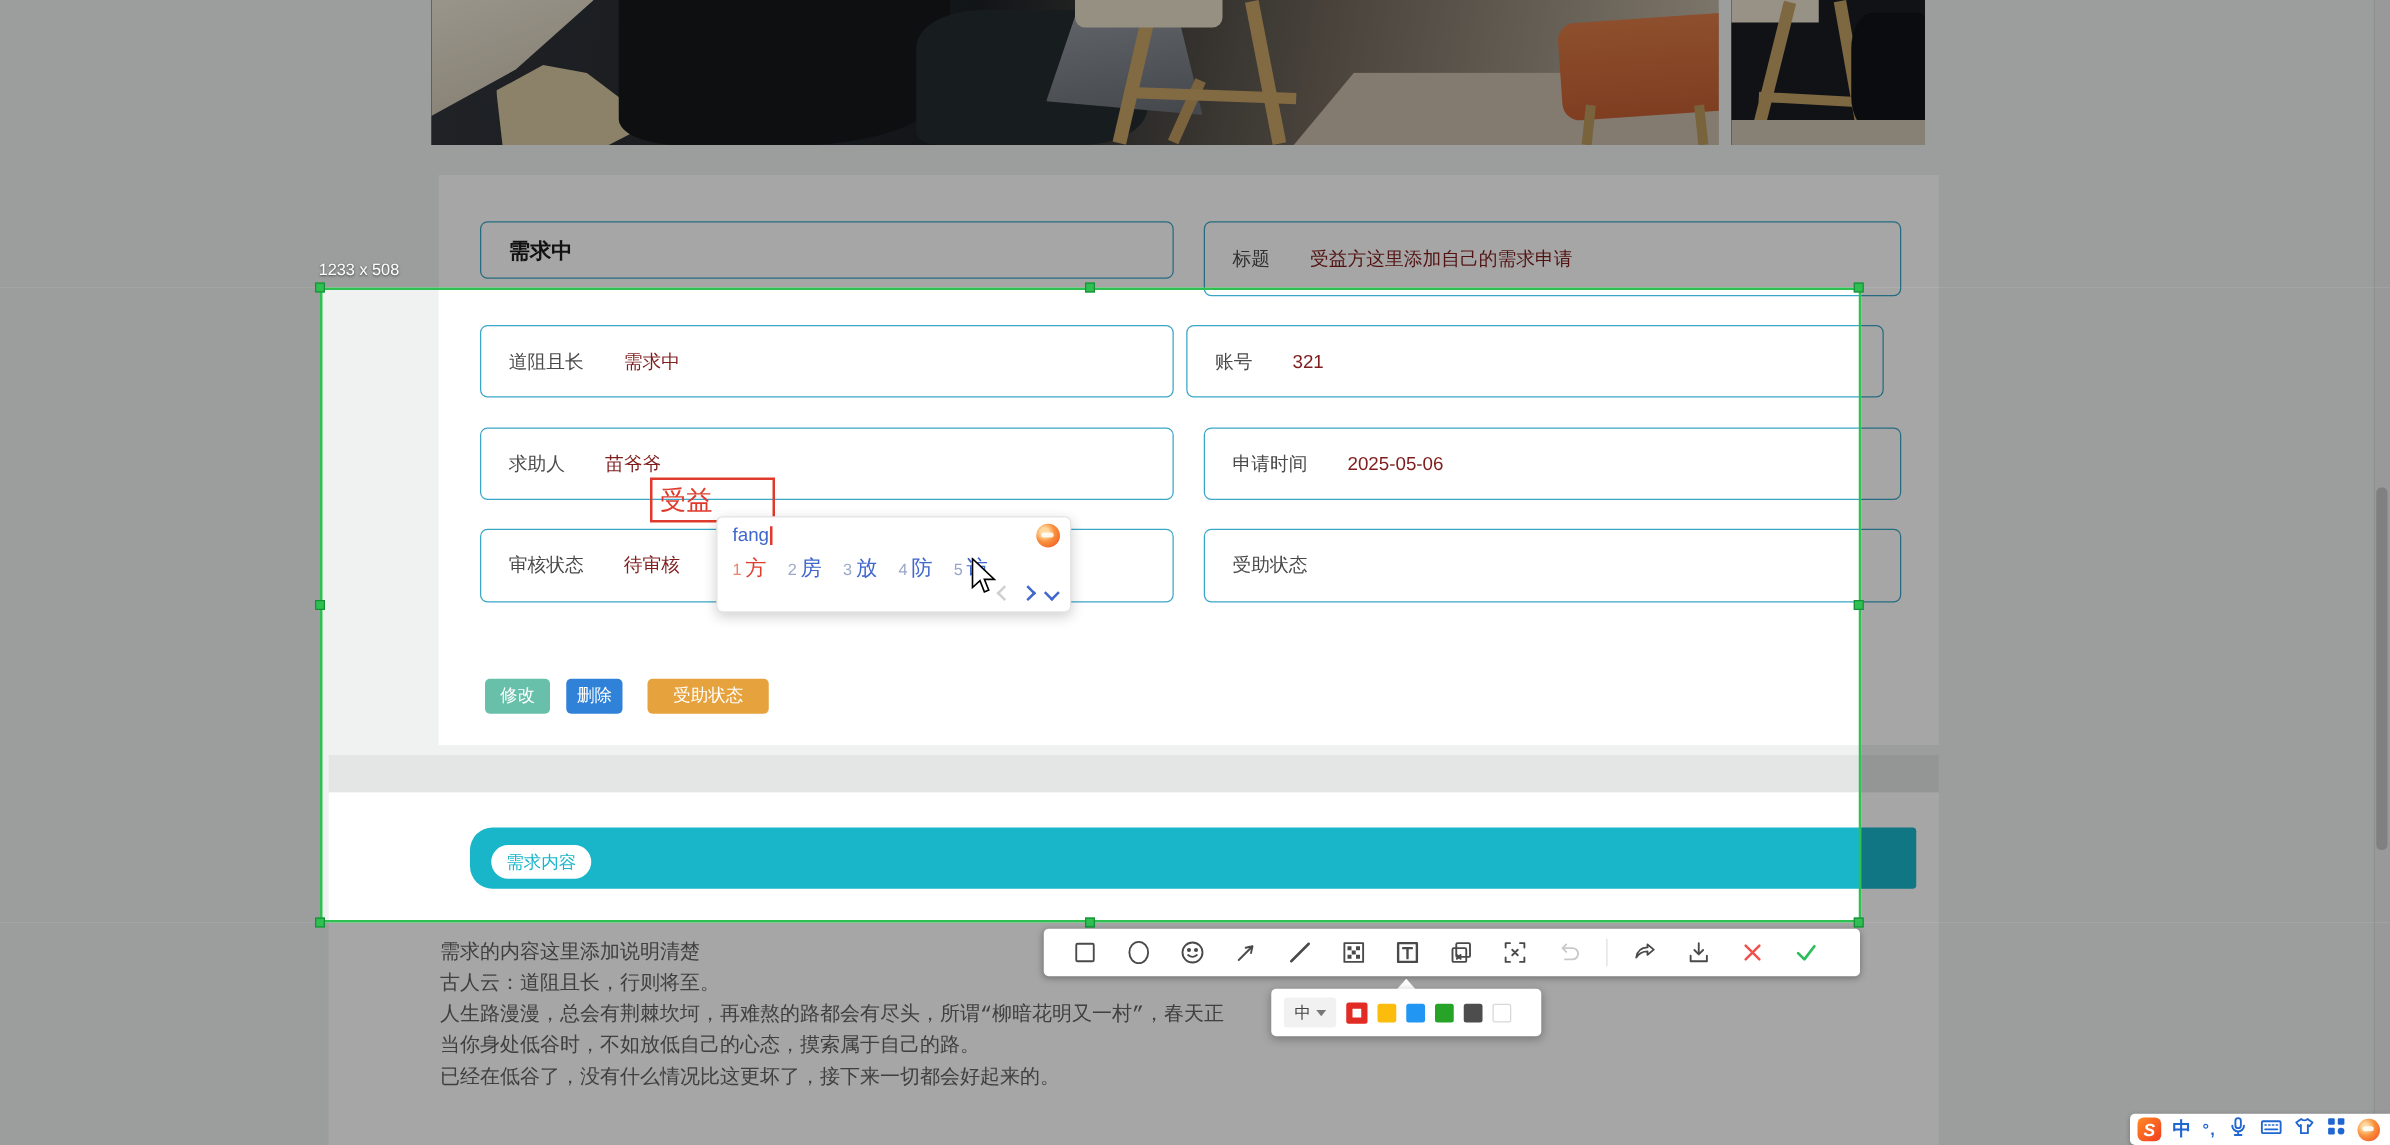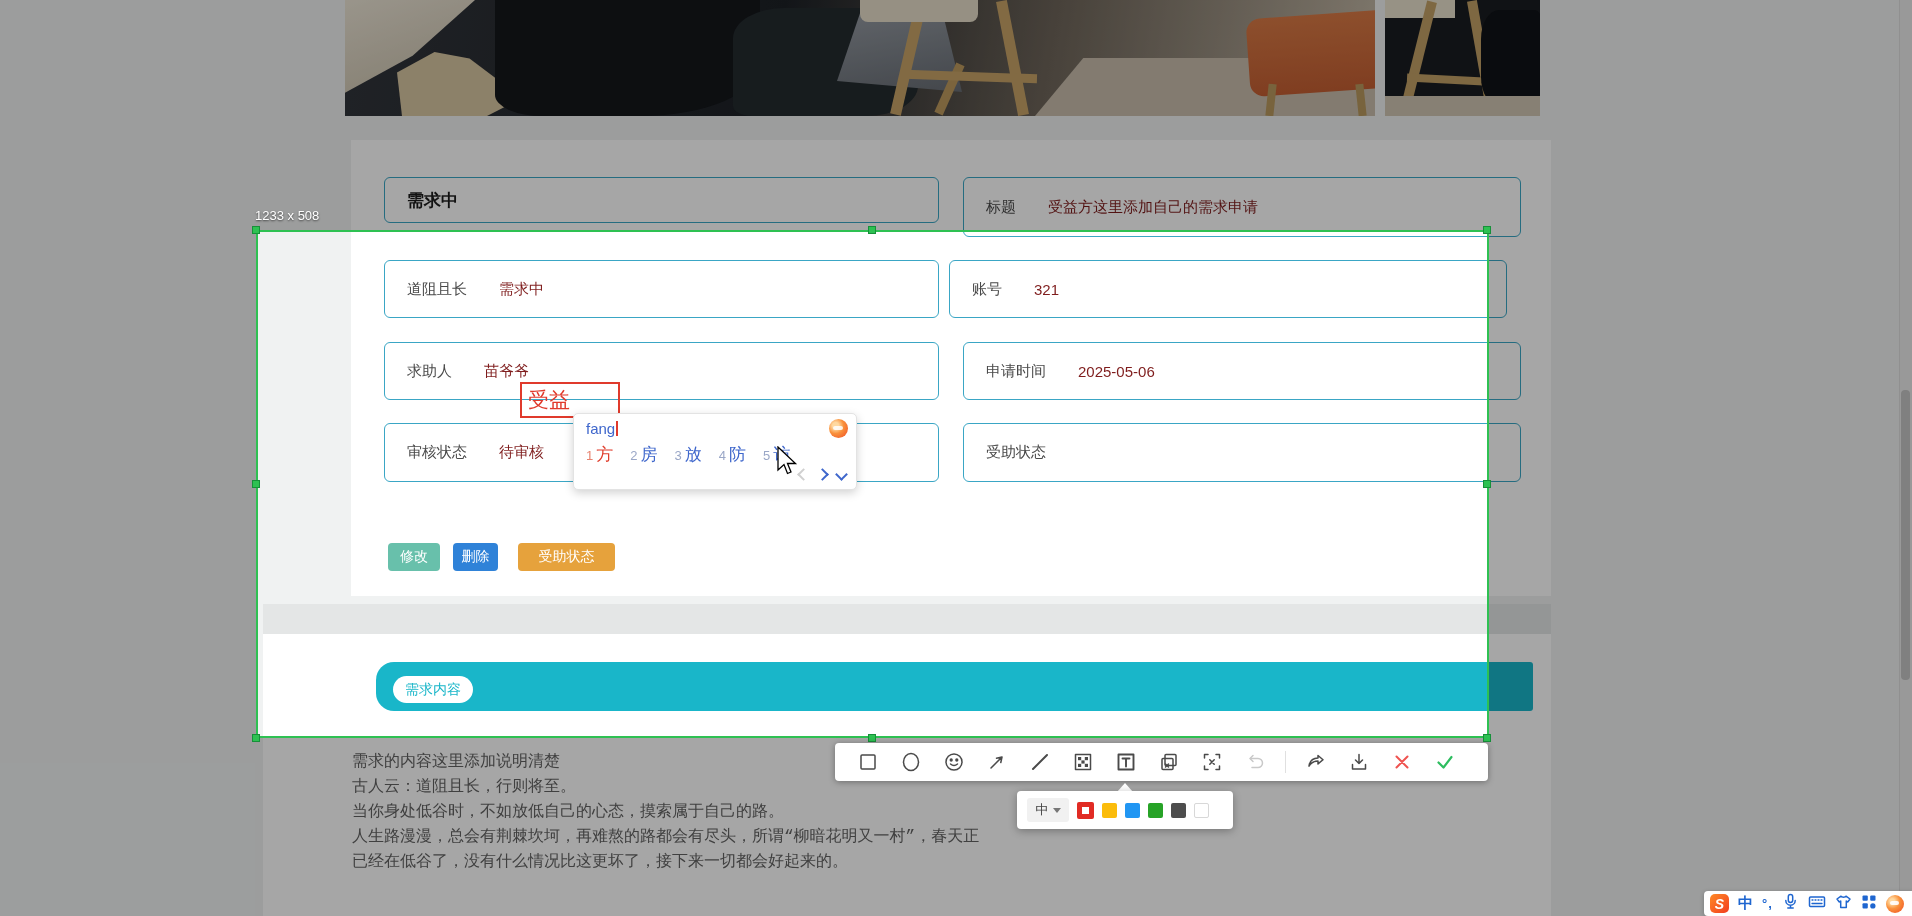--- a/index.html
+++ b/index.html
@@ -208,22 +208,22 @@
   <button class="btn btn-modify">修改</button>
   <button class="btn btn-delete">删除</button>
   <button class="btn btn-aid">受助状态</button>
 
   <div class="abs teal-bar"></div>
   <div class="abs badge">需求内容</div>
 
   <div class="abs content-lines">
     <div>需求的内容这里添加说明清楚</div>
     <div>古人云：道阻且长，行则将至。</div>
+    <div>人生路漫漫，总会有荆棘坎坷，再难熬的路都会有尽头，所谓“柳暗花明又一村”，春天正</div>
     <div>当你身处低谷时，不如放低自己的心态，摸索属于自己的路。</div>
-    <div>人生路漫漫，总会有荆棘坎坷，再难熬的路都会有尽头，所谓“柳暗花明又一村”，春天正</div>
     <div>已经在低谷了，没有什么情况比这更坏了，接下来一切都会好起来的。</div>
   </div>
 
   <div class="abs scrollbar"></div>
   <div class="abs scroll-thumb"></div>
 
   <div class="ov ov-top"></div>
   <div class="ov ov-left"></div>
   <div class="ov ov-right"></div>
   <div class="ov ov-bottom"></div>

